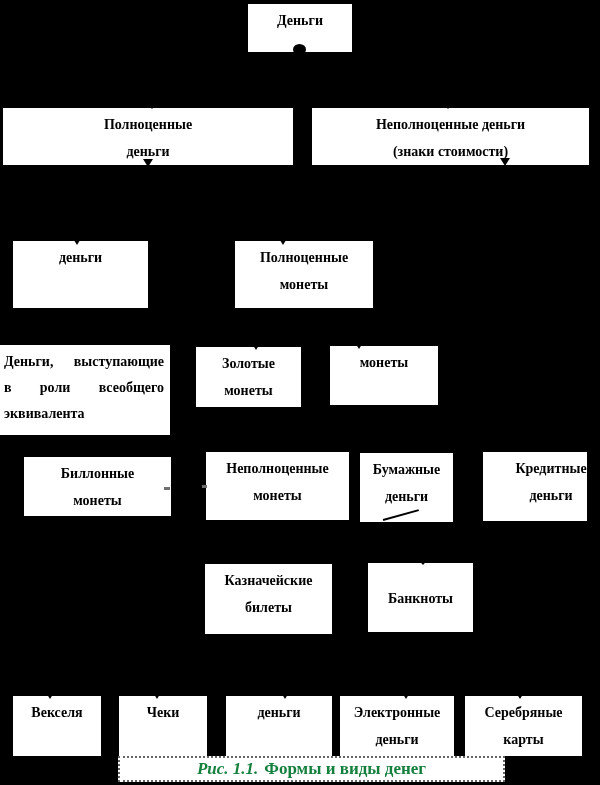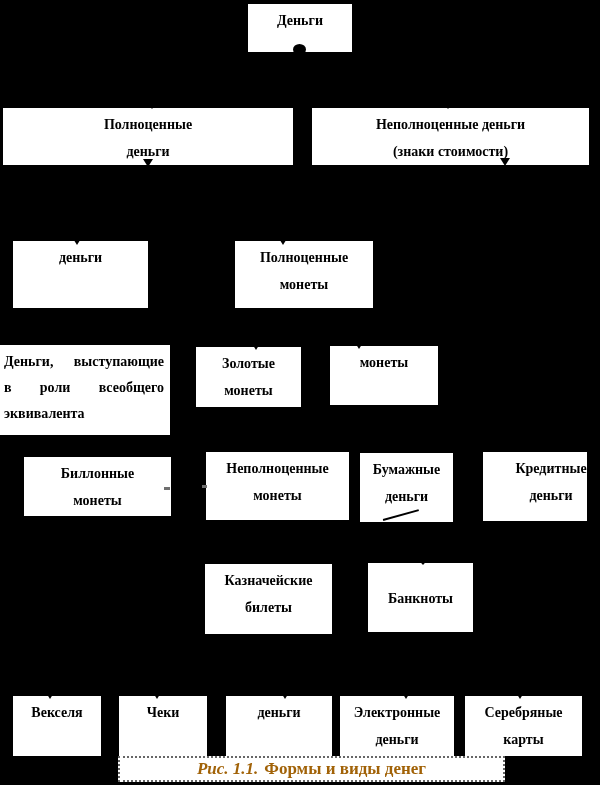--- a/index.html
+++ b/index.html
@@ -33,21 +33,21 @@
   .tri-sm{
     position:absolute;width:0;height:0;
     border-left:5px solid transparent;border-right:5px solid transparent;
     border-top:8px solid #000;
   }
   .blob{position:absolute;background:#000;border-radius:50%;}
   .diag{position:absolute;height:1.5px;background:#000;transform-origin:0 50%;}
   .gmark{position:absolute;background:#6f6f6f;}
   .caption{
     position:absolute;
-    background:#fff;color:#a16207;
+    background:#fff;color:#15803d;
     border:2px dotted #666;
     font-weight:bold;font-size:17px;line-height:22px;
     text-align:center;box-sizing:border-box;
   }
   .caption .fig{font-style:italic;}
   .caption .cap-rest{margin-left:6px;}
 </style>
 </head>
 <body>
 

